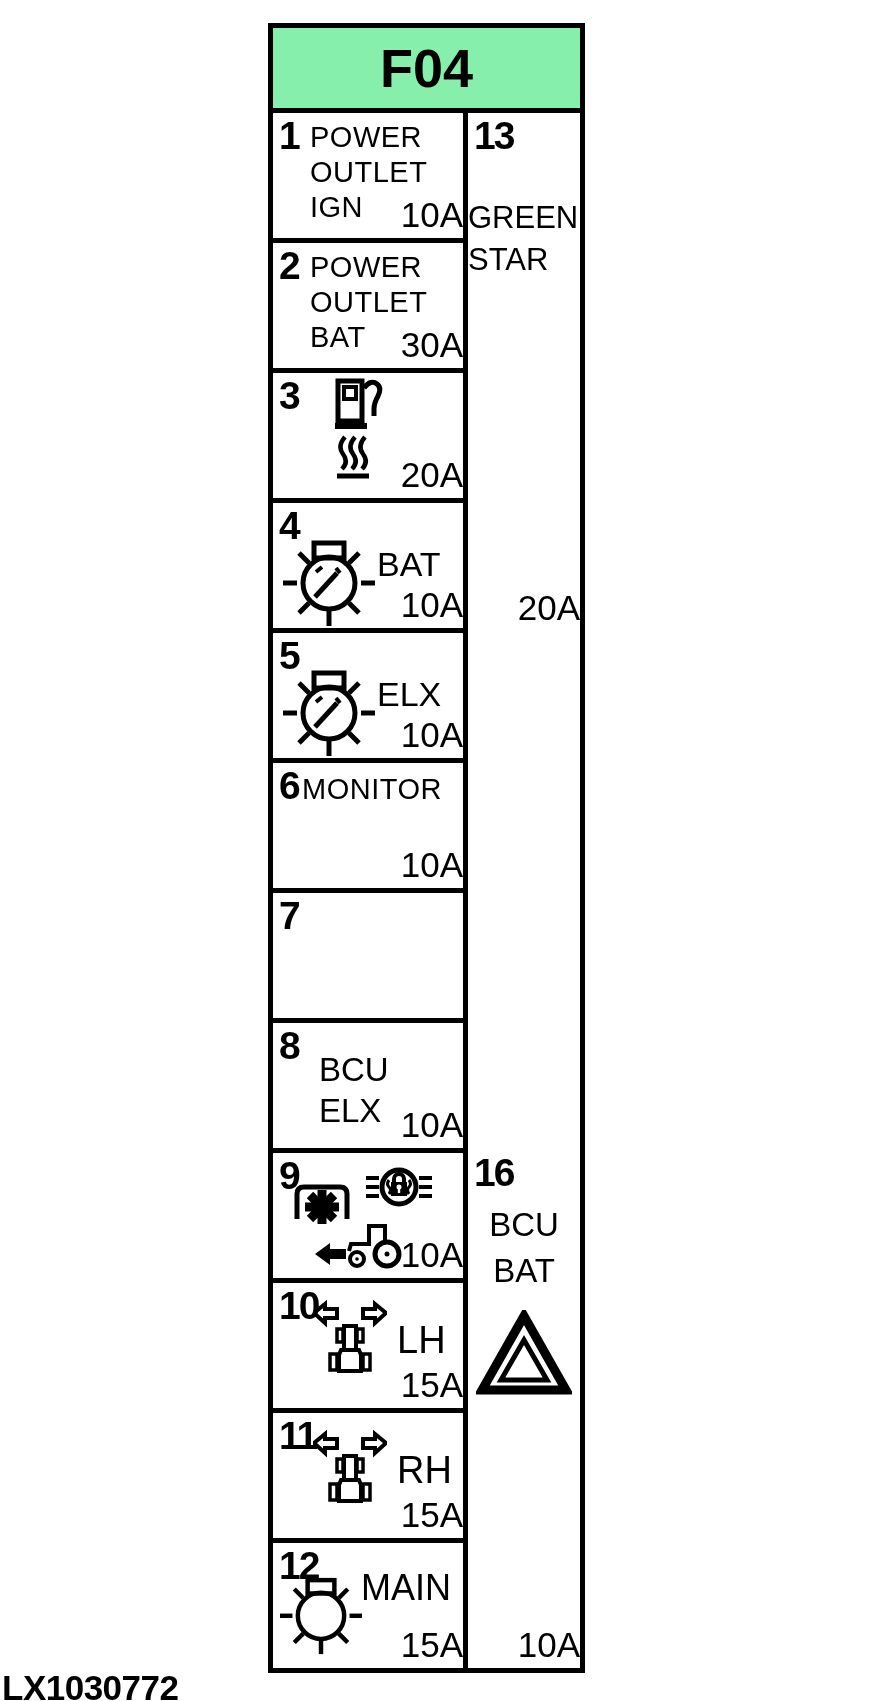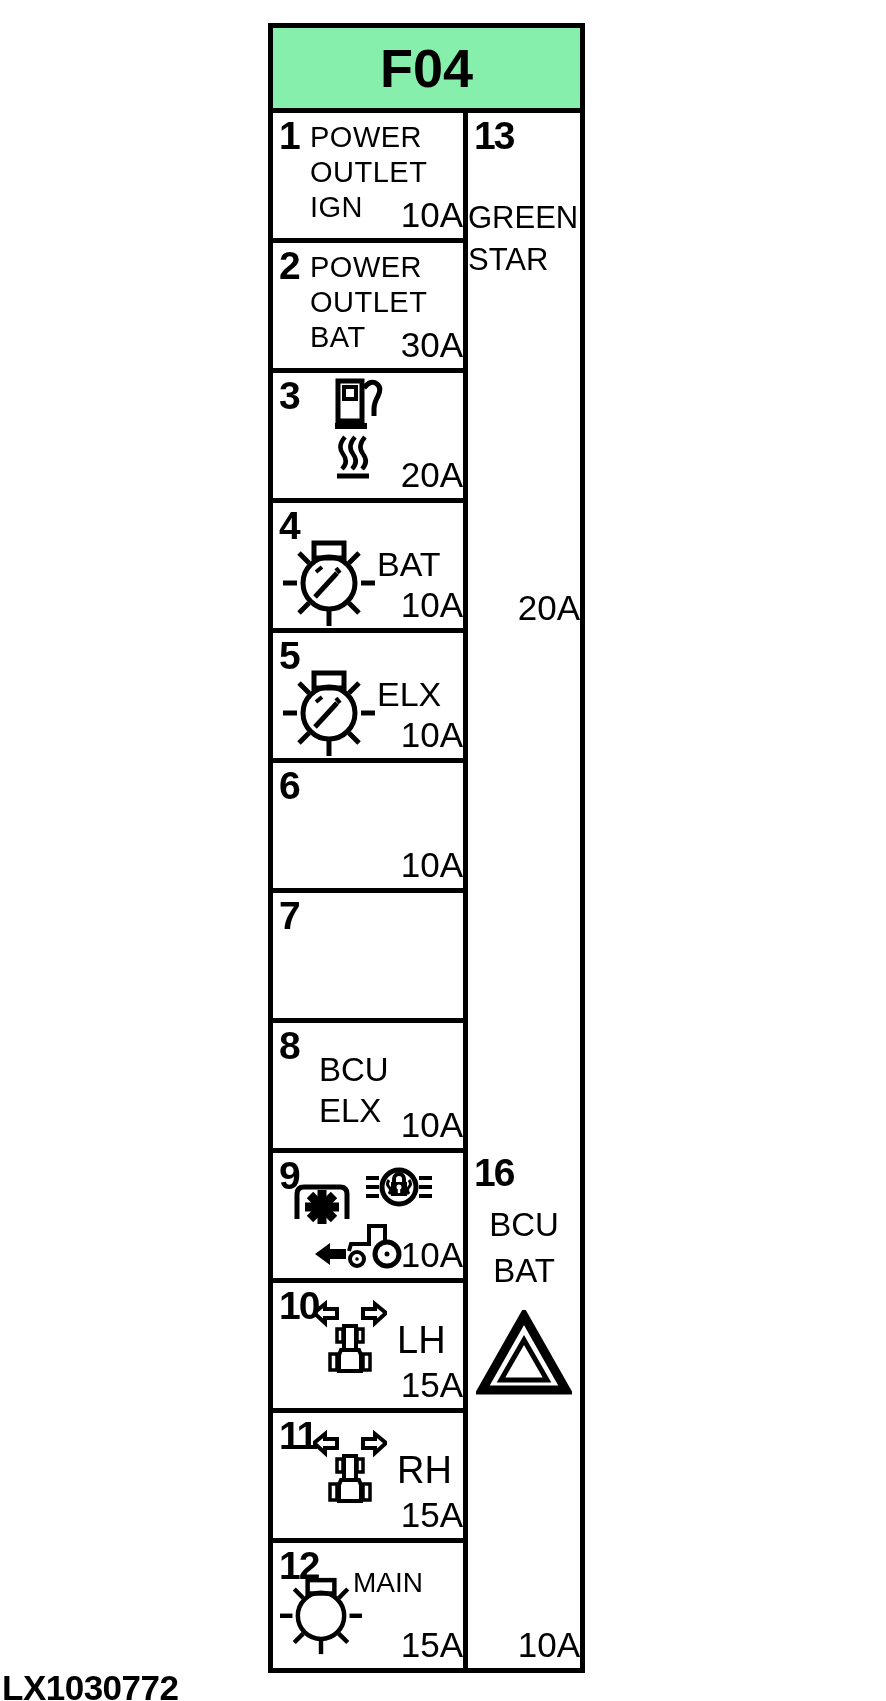--- a/index.html
+++ b/index.html
@@ -29,21 +29,21 @@
   .icon{position:absolute;line-height:0}
   .icon svg{display:block}
   svg *{stroke-linecap:butt}
 
   
   .fuse-1 .lines,.fuse-2 .lines{left:37px;top:7px;font-size:29px;line-height:35px;letter-spacing:.5px}
   .fuse-6 .lines{left:29px;top:5px;font-size:29px;line-height:42px;letter-spacing:.5px}
   .fuse-8 .lines{left:46px;top:26px;font-size:33px;line-height:41px}
   .fuse-4 .lines,.fuse-5 .lines{left:104px;top:42px;font-size:34px}
   .fuse-10 .lines,.fuse-11 .lines{left:124px;top:36px;font-size:38px}
-  .fuse-12 .lines{left:80px;top:24px;font-size:28px}
+  .fuse-12 .lines{left:88px;top:24px;font-size:36px}
   .fuse-13 .lines{left:0;width:100%;top:84px;font-size:31px;line-height:42px}
   .fuse-16 .lines{left:0;width:100%;text-align:center;top:52px;font-size:33px;line-height:46px}
 
   
   .fuse-3 .icon-fuel-pump-icon{left:62px;top:5px}
   .fuse-3 .icon-fuel-heater-icon{left:63px;top:60px}
   .fuse-4 .icon-work-light-icon,.fuse-5 .icon-work-light-icon{left:8px;top:32px}
   .fuse-9 .icon-pto-icon{left:20px;top:26px}
   .fuse-9 .icon-diff-lock-icon{left:93px;top:8px}
   .fuse-9 .icon-tractor-arrow-icon{left:42px;top:64px}
@@ -149,20 +149,21 @@
             </svg>
           </span>
           <div class="lines">
             <div class="line">ELX</div>
           </div>
           <span class="amp">10A</span>
         </div>
         <div class="cell fuse-6">
           <span class="num">6</span>
           <div class="lines">
+            <div class="line">MONITOR</div>
           </div>
           <span class="amp">10A</span>
         </div>
         <div class="cell fuse-7">
           <span class="num">7</span>
         </div>
         <div class="cell fuse-8">
           <span class="num">8</span>
           <div class="lines">
             <div class="line">BCU</div>

